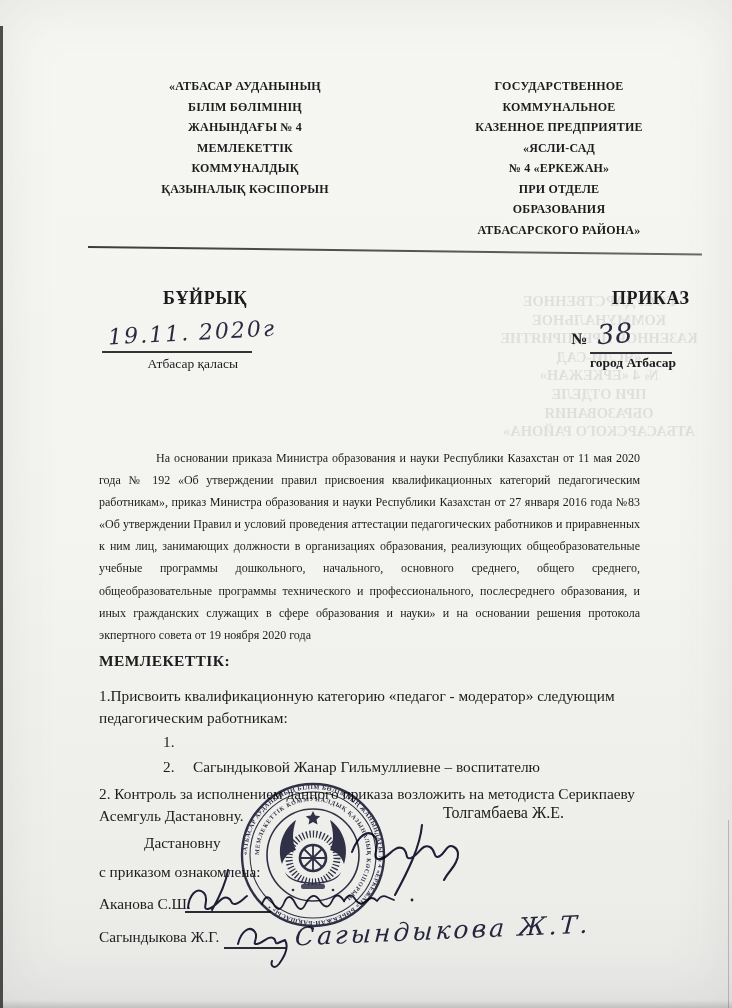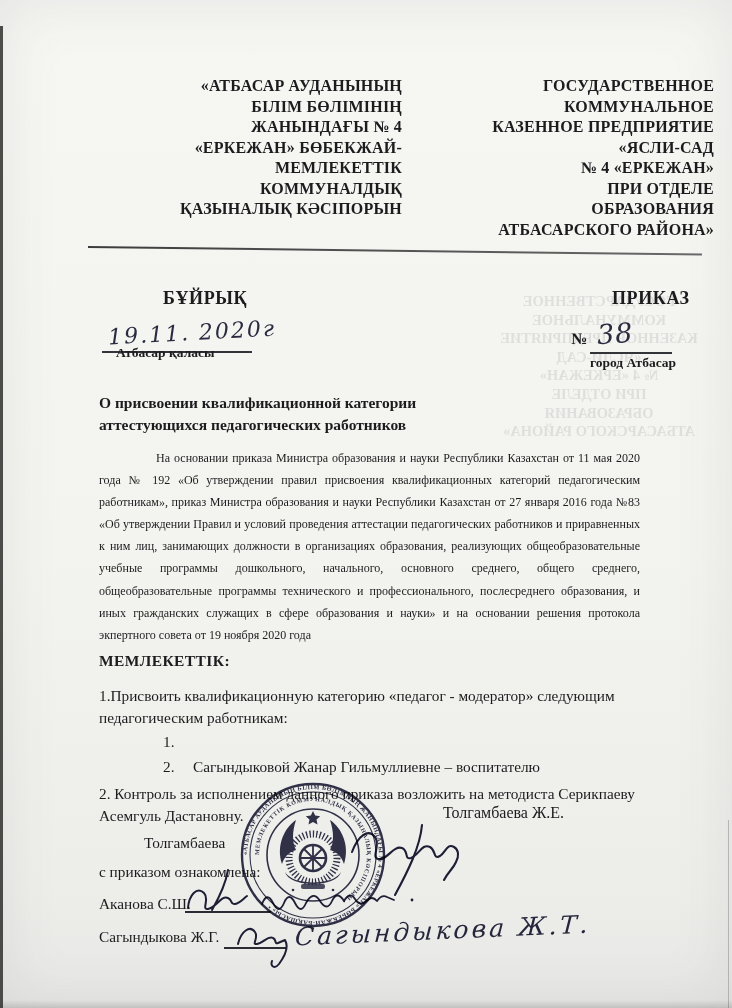--- a/index.html
+++ b/index.html
@@ -10,35 +10,35 @@
       linear-gradient(180deg, #f6f6f3 0%, #f3f3ef 55%, #ededea 88%, #e7e8e5 100%),
       radial-gradient(circle at 40% 30%, rgba(255,255,255,.5), rgba(0,0,0,.03));
     font-family:"Liberation Serif","DejaVu Serif",serif;
     color:#1c1c1e;
   }
   .scan-edge-left{position:absolute;left:0;top:26px;width:3px;height:982px;background:#2f2f2d;opacity:.85;}
   .scan-edge-right{position:absolute;right:3px;top:820px;width:1px;height:188px;background:#9a9a96;opacity:.6;}
   .scan-edge-bottom{position:absolute;left:0;bottom:0;width:100%;height:8px;background:linear-gradient(180deg,rgba(0,0,0,0),rgba(60,60,58,.18));}
   .vignette{position:absolute;inset:0;box-shadow:inset 0 0 60px rgba(80,80,90,.10);pointer-events:none;}
 
-  .hdr{position:absolute;top:76px;font-weight:bold;font-size:16px;line-height:20.5px;text-align:right;letter-spacing:.2px;}
+  .hdr{position:absolute;top:76px;font-weight:bold;font-size:12px;line-height:20.5px;text-align:center;letter-spacing:.2px;}
   .hdr div{white-space:nowrap;}
   .hdr-left{left:88px;width:314px;}
   .hdr-right{left:404px;width:310px;}
 
   .divider{position:absolute;left:88px;top:246px;width:614px;height:2px;background:linear-gradient(90deg,#3c3c3c,#6a6a6a);transform:rotate(.7deg);transform-origin:left top;}
 
   .doc-title{position:absolute;font-weight:bold;font-size:18px;letter-spacing:.6px;margin-left:32px;}
   .t-kk{left:131px;top:288px;}
   .t-ru{left:580px;top:288px;}
 
   .hand{font-style:italic;color:#2a2a40;font-family:"DejaVu Serif",serif;}
   .hand-date{position:absolute;left:108px;top:320px;font-size:22px;letter-spacing:2px;transform:rotate(-3deg);}
   .u-date{position:absolute;left:102px;top:351px;width:150px;height:1.6px;background:#33333a;}
-  .place-kk{position:absolute;left:116px;top:345px;width:122px;text-align:left;font-weight:bold;font-size:13.5px;}
+  .place-kk{position:absolute;left:116px;top:356px;width:122px;text-align:right;font-weight:normal;font-size:13.5px;}
   .num-label{position:absolute;left:571px;top:330px;font-weight:bold;font-size:16px;}
   .hand-num{position:absolute;left:597px;top:318px;font-size:27px;transform:rotate(-4deg);letter-spacing:1px;}
   .u-num{position:absolute;left:590px;top:352px;width:82px;height:1.6px;background:#33333a;}
   .place-ru{position:absolute;left:585px;top:355px;width:96px;text-align:center;font-weight:bold;font-size:13.5px;white-space:nowrap;}
 
   .ghost{position:absolute;left:480px;top:292px;width:238px;text-align:center;font-weight:bold;font-size:14.5px;line-height:18.6px;color:#555a60;opacity:.13;filter:blur(.6px);transform:scaleX(-1);}
   .ghost div{white-space:nowrap;}
 
   .subject{position:absolute;left:99px;top:392px;font-weight:bold;font-size:15.5px;line-height:21.5px;}
   .body-par{position:absolute;left:99px;top:447px;width:541px;font-size:12px;line-height:22.1px;text-align:justify;text-indent:57px;}
@@ -78,21 +78,20 @@
     <div>№ 4 «ЕРКЕЖАН»</div>
     <div>ПРИ ОТДЕЛЕ</div>
     <div>ОБРАЗОВАНИЯ</div>
     <div>АТБАСАРСКОГО РАЙОНА»</div>
   </div>
 
   <div class="hdr hdr-left">
     <div>«АТБАСАР АУДАНЫНЫҢ</div>
     <div>БІЛІМ БӨЛІМІНІҢ</div>
     <div>ЖАНЫНДАҒЫ № 4</div>
-    <div>«ЕРКЕЖАН» БӨБЕКЖАЙ-</div>
     <div>МЕМЛЕКЕТТІК</div>
     <div>КОММУНАЛДЫҚ</div>
     <div>ҚАЗЫНАЛЫҚ КӘСІПОРЫН</div>
   </div>
   <div class="hdr hdr-right">
     <div>ГОСУДАРСТВЕННОЕ</div>
     <div>КОММУНАЛЬНОЕ</div>
     <div>КАЗЕННОЕ ПРЕДПРИЯТИЕ</div>
     <div>«ЯСЛИ-САД</div>
     <div>№ 4 «ЕРКЕЖАН»</div>
@@ -108,43 +107,39 @@
 
   <div class="hand hand-date">19.11. 2020г</div>
   <div class="u-date"></div>
   <div class="place-kk">Атбасар қаласы</div>
 
   <div class="num-label">№</div>
   <div class="hand hand-num">38</div>
   <div class="u-num"></div>
   <div class="place-ru">город Атбасар</div>
 
-  <div class="subject">
-    <div>О присвоении квалификационной категории</div>
-    <div>аттестующихся педагогических работников</div>
-  </div>
 
   <div class="body-par">На основании приказа Министра образования и науки Республики Казахстан от 11 мая 2020 года № 192 «Об утверждении правил присвоения квалификационных категорий педагогическим работникам», приказ Министра образования и науки Республики Казахстан от 27 января 2016 года №83 «Об утверждении Правил и условий проведения аттестации педагогических работников и приравненных к ним лиц, занимающих должности в организациях образования, реализующих общеобразовательные учебные программы дошкольного, начального, основного среднего, общего среднего, общеобразовательные программы технического и профессионального, послесреднего образования, и иных гражданских служащих в сфере образования и науки» и на основании решения протокола экпертного совета от 19 ноября 2020 года</div>
 
   <div class="ordering">МЕМЛЕКЕТТІК:</div>
   <div class="item1">1.Присвоить квалификационную категорию «педагог - модератор» следующим педагогическим работникам:</div>
 
   <div class="numlist">
     <div class="row">
       <span class="n">1.</span>
     </div>
     <div class="row">
       <span class="n">2.</span>
       <span>Сагындыковой Жанар Гильмуллиевне – воспитателю</span>
     </div>
   </div>
 
   <div class="item2">2. Контроль за исполнением данного приказа возложить на методиста Серикпаеву Асемгуль Дастановну.</div>
 
-  <div class="director-title">Толгамбаева</div>
+  <div class="director-title">Дастановну</div>
   <div class="director-name">Толгамбаева Ж.Е.</div>
   <div class="ack">с приказом ознакомлена:</div>
   <div class="p1">Аканова С.Ш.</div>
   <div class="u-p1"></div>
   <div class="p2">Сагындыкова Ж.Г.</div>
   <div class="u-p2"></div>
   <div class="hand hand-name">Сагындыкова Ж.Т.</div>
 
   <svg class="sigs" width="370" height="185" viewBox="0 0 370 185">
     <g stroke="#20203a" fill="none" stroke-linecap="round" stroke-linejoin="round">

